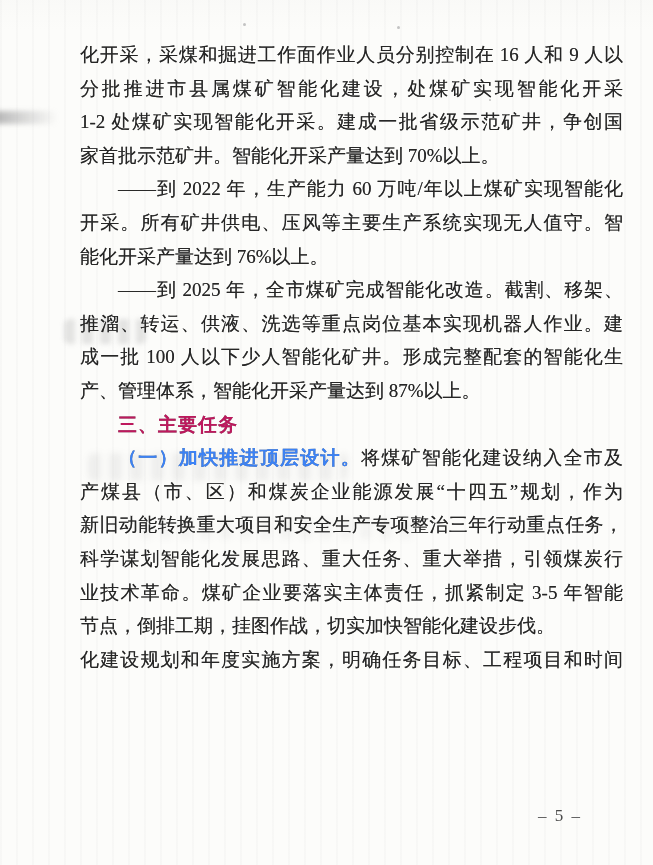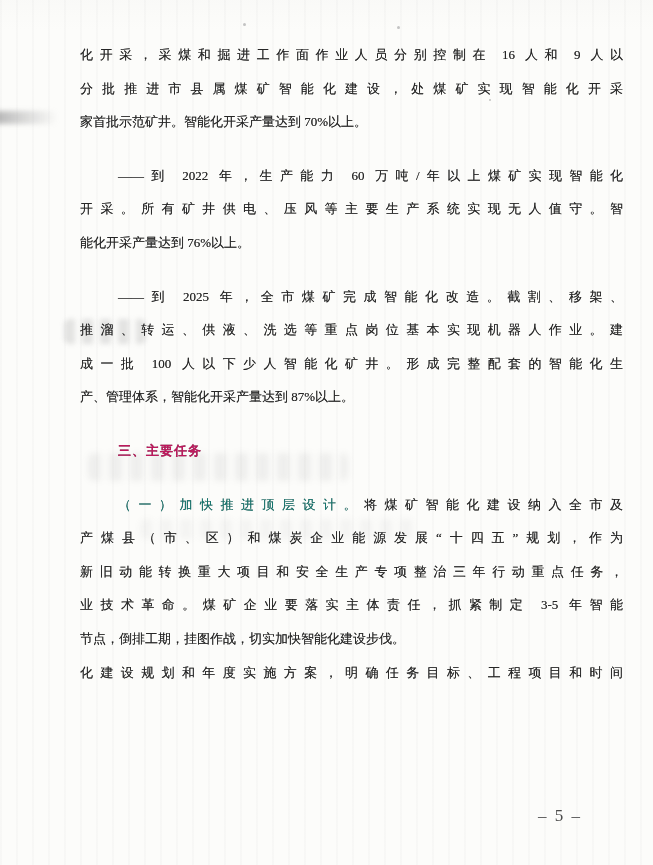--- a/index.html
+++ b/index.html
@@ -24,37 +24,37 @@
         rgba(120,120,125,0.035) 0 2px,
         rgba(120,120,125,0) 2px 16px),
       linear-gradient(180deg, rgba(200,200,200,0.05), rgba(255,255,255,0) 30px);
     pointer-events: none;
   }
   .content {
     position: absolute;
     left: 80px;
     top: 38px;
     width: 543px;
-    font-size: 13px;
+    font-size: 19px;
     line-height: 33.6px;
     color: #262626;
     text-shadow: 0 0 0.5px rgba(38,38,38,0.65);
   }
   .para { margin: 0; }
-  .para + .para { margin-top: 20px; }
+  .para + .para { margin-top: 0; }
   .line { text-align: justify; }
   .line.fill { text-align-last: justify; }
   .line.indent { text-indent: 38px; }
   .para.heading .line {
     font-family: "Liberation Sans", "DejaVu Sans", sans-serif;
     font-weight: 700;
     letter-spacing: 1px;
     color: #be185d;
   }
-  .lead { font-weight: 400; color: #0f766e; }
+  .lead { font-weight: 700; color: #3b82f6; }
   .page-number {
     position: absolute;
     top: 806px;
     left: 0;
     right: 71px;
     text-align: right;
     font-size: 17px;
     letter-spacing: 2px;
     color: #4a4a4a;
   }
@@ -99,40 +99,42 @@
   <div class="smudge smudge-ghost-heading"></div>
   <div class="smudge smudge-ghost-under-clause"></div>
   <span class="speck speck-1"></span>
   <span class="speck speck-2"></span>
   <span class="speck speck-3"></span>
 
   <main id="content" class="content">
       <div class="para">
         <div class="line fill"><span>化开采，采煤和掘进工作面作业人员分别控制在 16 人和 9 人以</span></div>
         <div class="line fill"><span>分批推进市县属煤矿智能化建设，处煤矿实现智能化开采</span></div>
+        <div class="line fill"><span>1-2 处煤矿实现智能化开采。建成一批省级示范矿井，争创国</span></div>
         <div class="line"><span>家首批示范矿井。智能化开采产量达到 70%以上。</span></div>
       </div>
       <div class="para">
         <div class="line fill indent"><span>——到 2022 年，生产能力 60 万吨/年以上煤矿实现智能化</span></div>
         <div class="line fill"><span>开采。所有矿井供电、压风等主要生产系统实现无人值守。智</span></div>
         <div class="line"><span>能化开采产量达到 76%以上。</span></div>
       </div>
       <div class="para">
         <div class="line fill indent"><span>——到 2025 年，全市煤矿完成智能化改造。截割、移架、</span></div>
         <div class="line fill"><span>推溜、转运、供液、洗选等重点岗位基本实现机器人作业。建</span></div>
         <div class="line fill"><span>成一批 100 人以下少人智能化矿井。形成完整配套的智能化生</span></div>
         <div class="line"><span>产、管理体系，智能化开采产量达到 87%以上。</span></div>
       </div>
       <div class="para heading">
         <div class="line indent"><span>三、主要任务</span></div>
       </div>
       <div class="para">
         <div class="line fill indent"><span class="lead">（一）加快推进顶层设计。</span><span>将煤矿智能化建设纳入全市及</span></div>
         <div class="line fill"><span>产煤县（市、区）和煤炭企业能源发展“十四五”规划，作为</span></div>
         <div class="line fill"><span>新旧动能转换重大项目和安全生产专项整治三年行动重点任务，</span></div>
+        <div class="line fill"><span>科学谋划智能化发展思路、重大任务、重大举措，引领煤炭行</span></div>
         <div class="line fill"><span>业技术革命。煤矿企业要落实主体责任，抓紧制定 3-5 年智能</span></div>
         <div class="line"><span>节点，倒排工期，挂图作战，切实加快智能化建设步伐。</span></div>
         <div class="line fill"><span>化建设规划和年度实施方案，明确任务目标、工程项目和时间</span></div>
       </div>
     </main>
 
   <div class="page-number">– 5 –</div>
 </div>
 
 </body></html>

